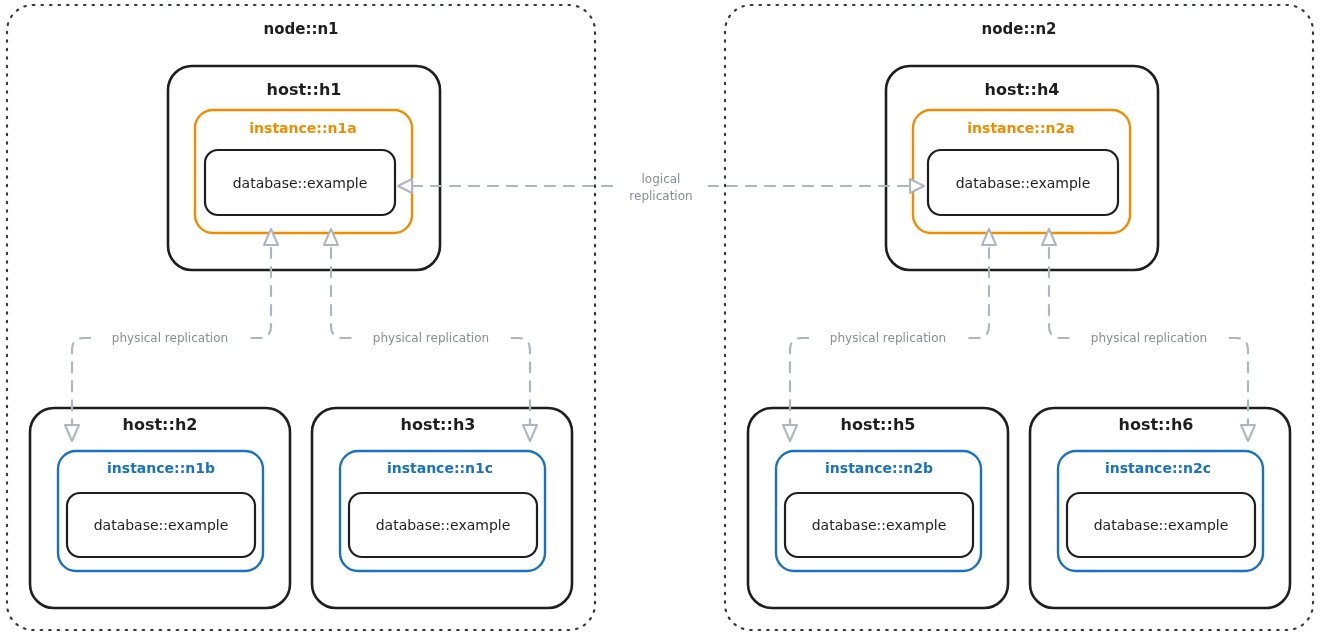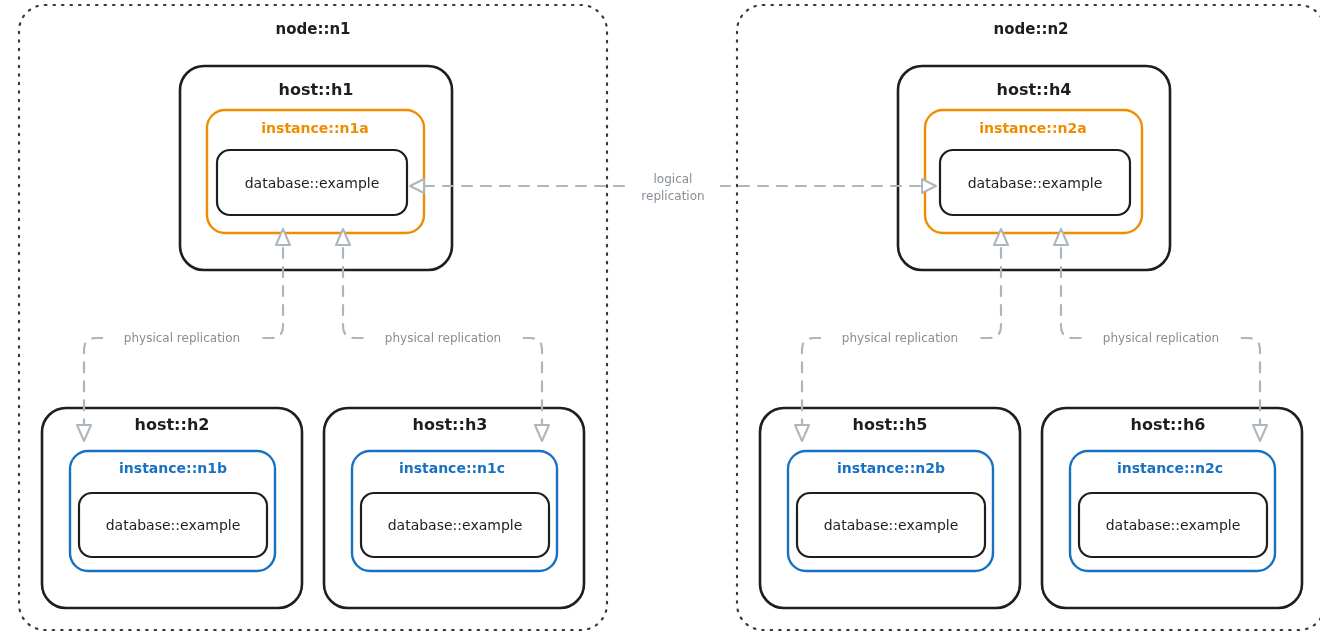--- a/index.html
+++ b/index.html
@@ -1,18 +1,18 @@
 <!DOCTYPE html>
 <html><head>
 <meta charset="utf-8">
 <style>
   html,body{margin:0;padding:0;background:#ffffff;}
   body{width:1320px;height:640px;overflow:hidden;
        font-family:"DejaVu Sans", sans-serif;}
-  #stage{position:relative;width:1180px;height:640px;padding-left:12px;}
+  #stage{position:relative;width:1180px;height:640px;}
   svg{display:block;}
   .lbl{font-family:"DejaVu Sans", sans-serif;font-weight:700;}
   .node-title{font-size:15px;fill:#1e1e1e;}
   .host-title{font-size:16px;fill:#1e1e1e;}
   .inst-title{font-size:14px;}
   .db-title{font-size:14px;fill:#1e1e1e;font-weight:400;}
   .edge-label{font-size:12px;fill:#868e96;font-weight:400;}
 </style>
 </head>
 <body>

